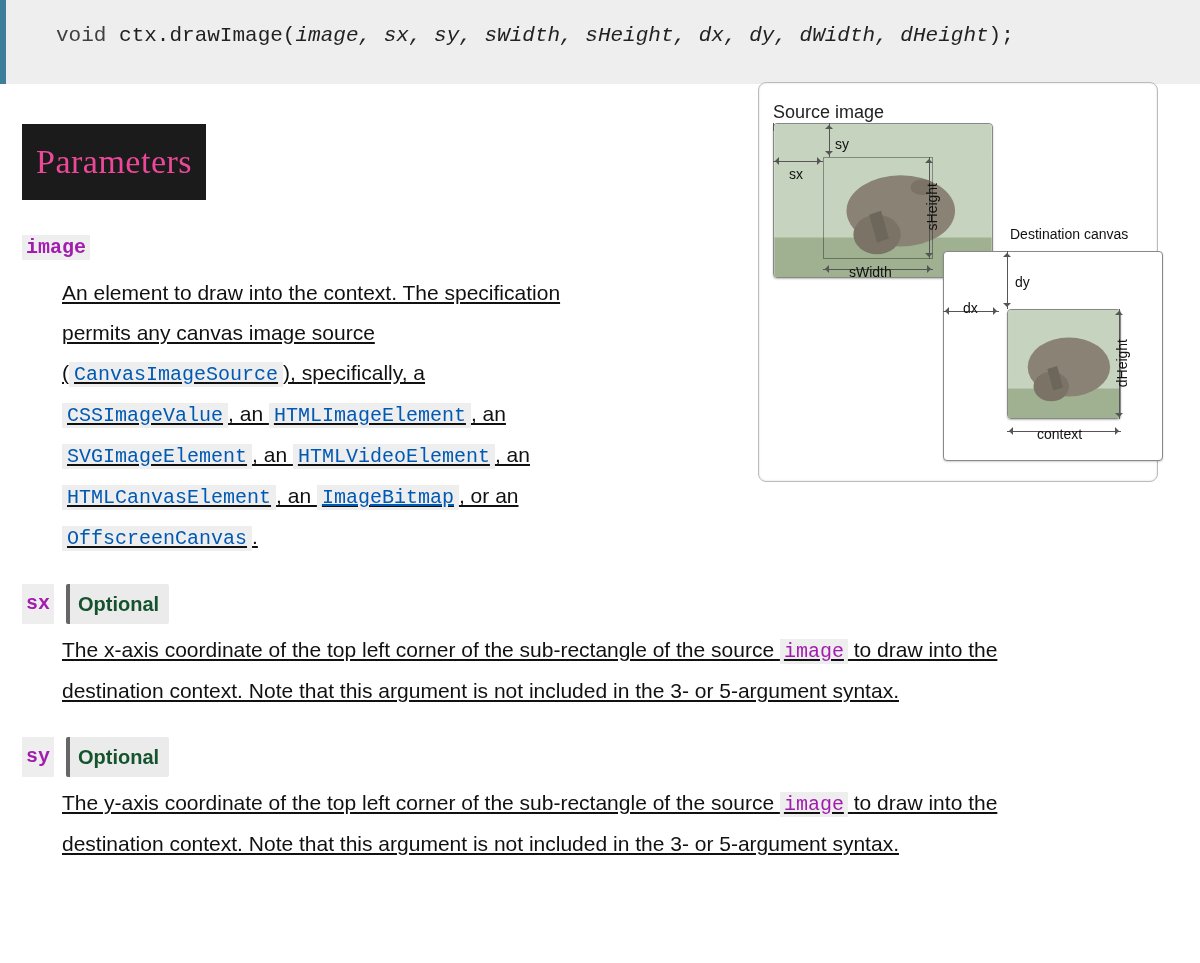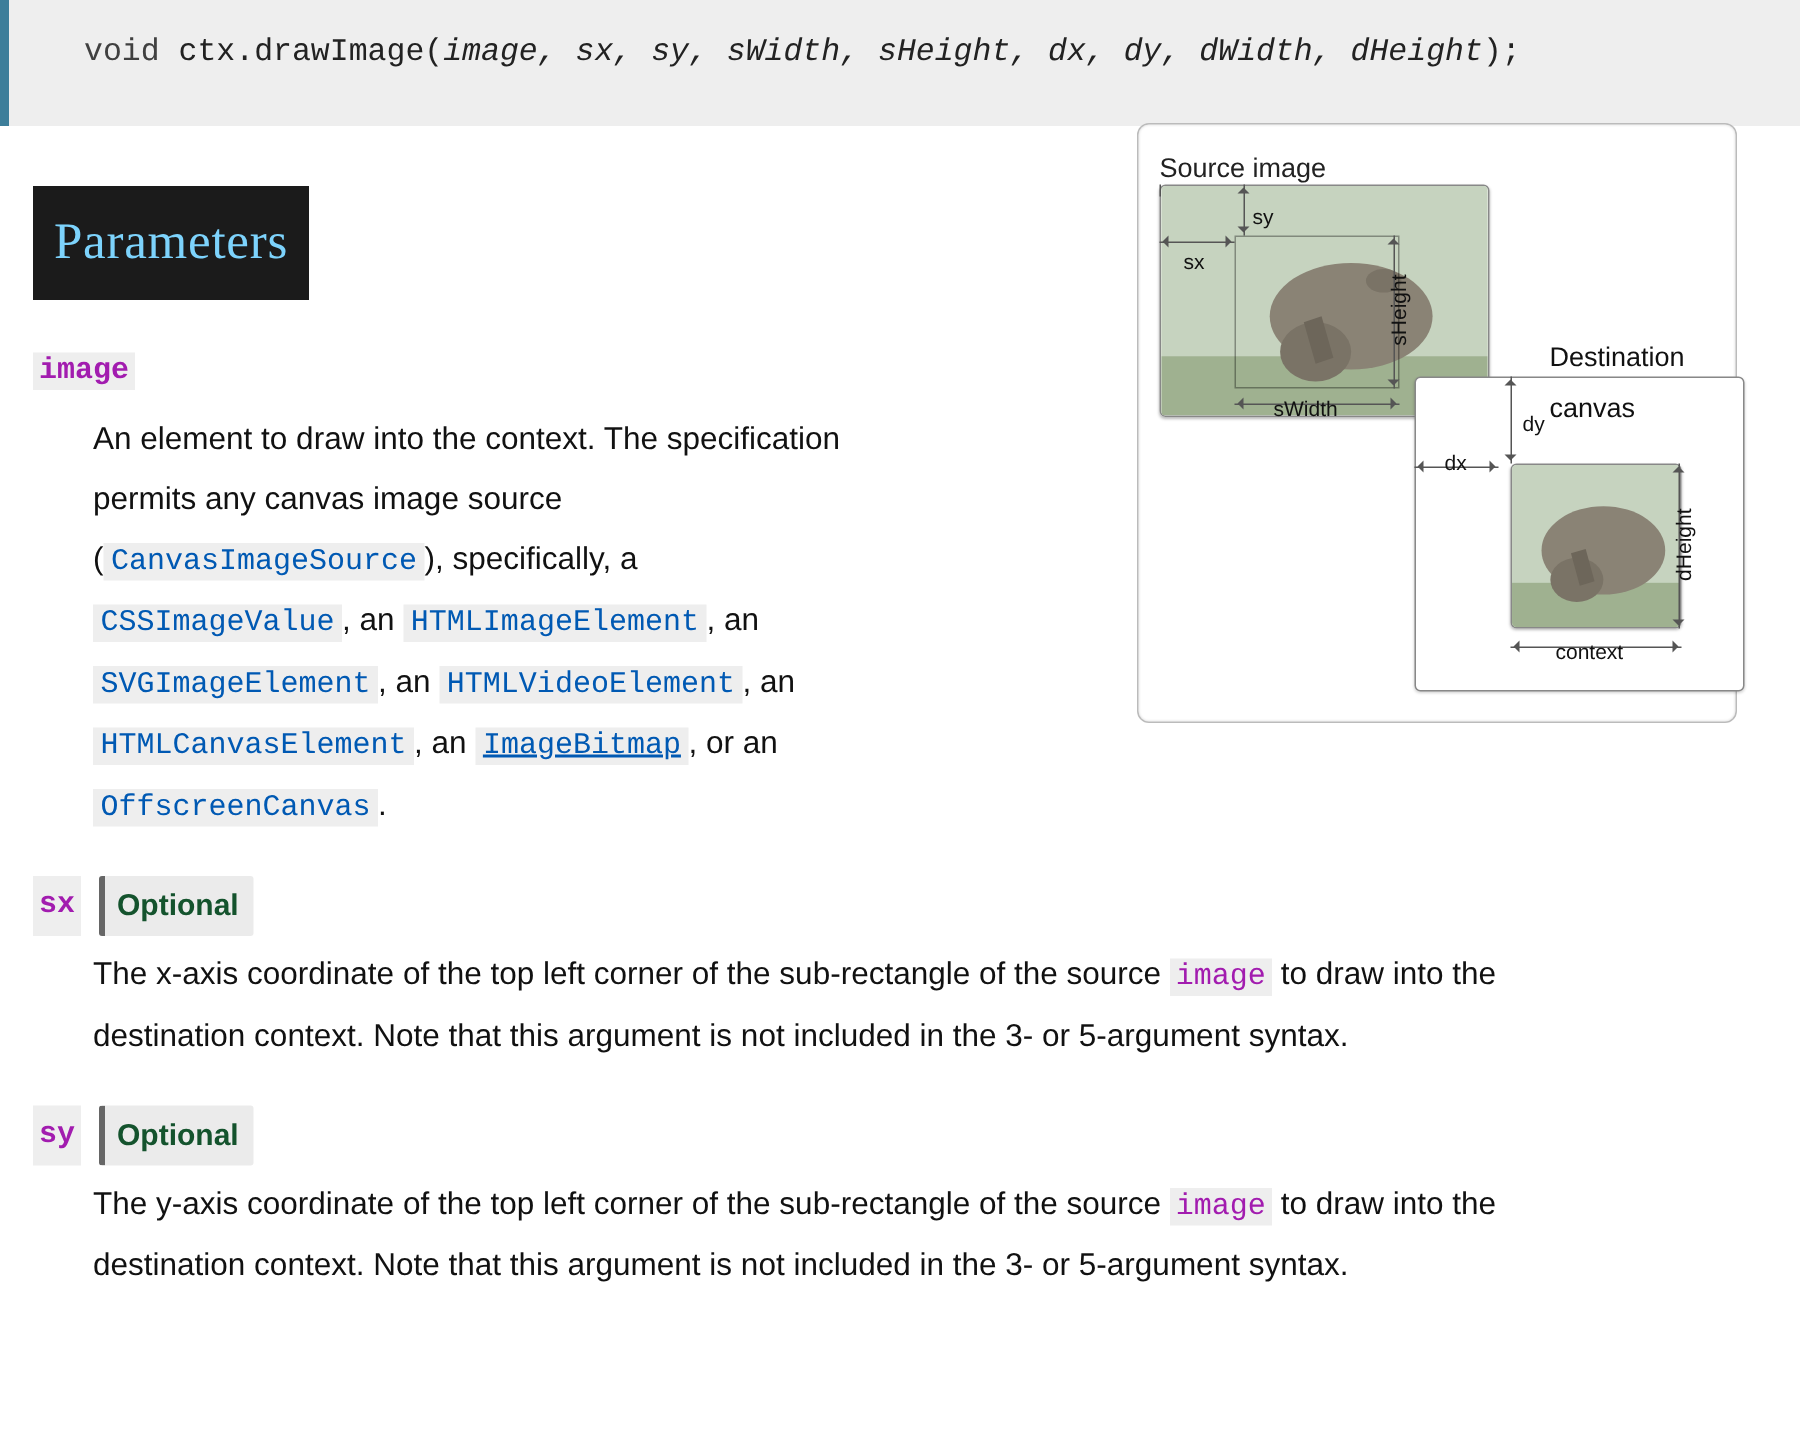--- a/index.html
+++ b/index.html
@@ -25,36 +25,37 @@
     font-family: "Courier New", Courier, monospace;
     font-size: 21px;
     color: #222;
     white-space: pre;
   }
   pre.signature .kw { color:#404040; }
   pre.signature .args { font-style: italic; }
   h3.parameters {
     display: inline-block;
     background: #1b1b1b;
-    color: #7dd3fc;
+    color: #ec4899;
     font-family: Georgia, "Times New Roman", serif;
     font-weight: normal;
     font-size: 34px;
     padding: 6px 14px;
     margin: 40px 0 0 0;
     letter-spacing: 0.5px;
   }
   dl { margin: 0; }
   dt {
     margin-top: 26px;
     font-size: 21px;
   }
   dd {
     margin-top: 6px;
     max-width: 960px;
+    text-decoration: underline;
   }
   dd.narrow { max-width: 520px; }
   code.inline, code.tag {
     font-family: "Courier New", Courier, monospace;
     background: var(--code-bg);
     padding: 1px 4px 1px 4px;
     font-size: 20px;
     color: #a21caf;
   }
   code.tag { font-weight: bold; }
@@ -155,21 +156,21 @@
 
     <div style="position:absolute; left:64px; top:74px; width:110px; height:102px; border:1px solid rgba(0,0,0,0.35);"></div>
 
     <div class="arrow-h" style="left:64px; top:186px; width:110px;"></div>
     <div class="dlabel sm" style="left:90px; top:176px;">sWidth</div>
 
     <div class="arrow-v" style="left:170px; top:74px; height:102px;"></div>
     <div class="dlabel sm vlabel" style="left:160px; top:100px;">sHeight</div>
 
     <div class="dest-box" style="left:184px; top:168px; width:220px; height:210px;"></div>
-    <div class="dlabel" style="left:274px; top:138px; font-size:18px;">Destination canvas</div>
+    <div class="dlabel" style="left:251px; top:138px; font-size:14px;">Destination canvas</div>
 
     <div class="arrow-h" style="left:184px; top:228px; width:56px;"></div>
     <div class="dlabel sm" style="left:204px; top:212px;">dx</div>
 
     <div class="arrow-v" style="left:248px; top:168px; height:58px;"></div>
     <div class="dlabel sm" style="left:256px; top:186px;">dy</div>
 
     <div class="thumb" style="left:248px; top:226px; width:114px; height:110px;">
       <svg class="rhino" viewBox="0 0 114 110">
         <rect width="114" height="110" fill="#c6d3bf"></rect>

